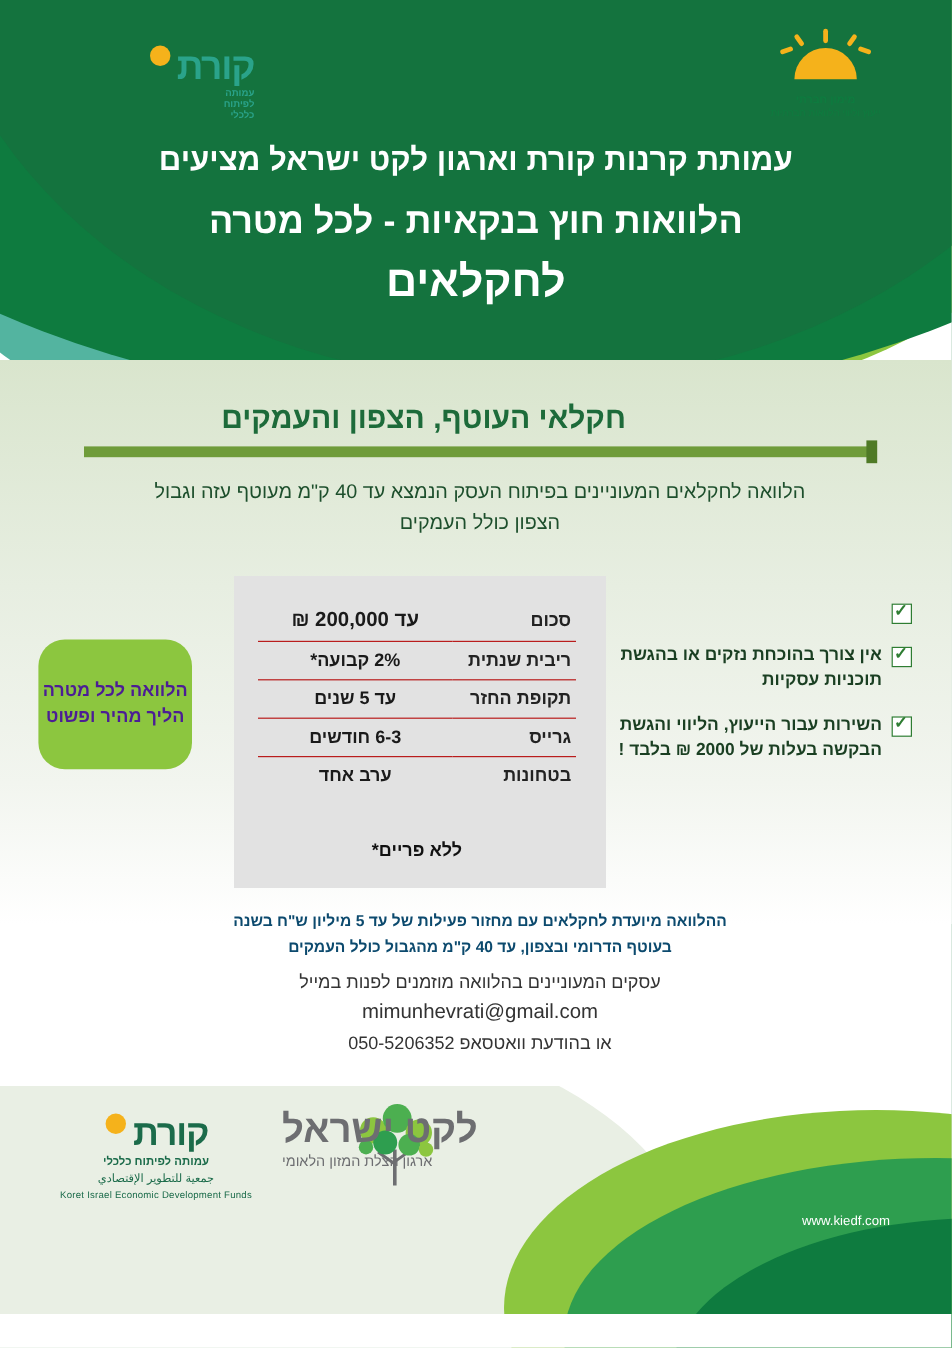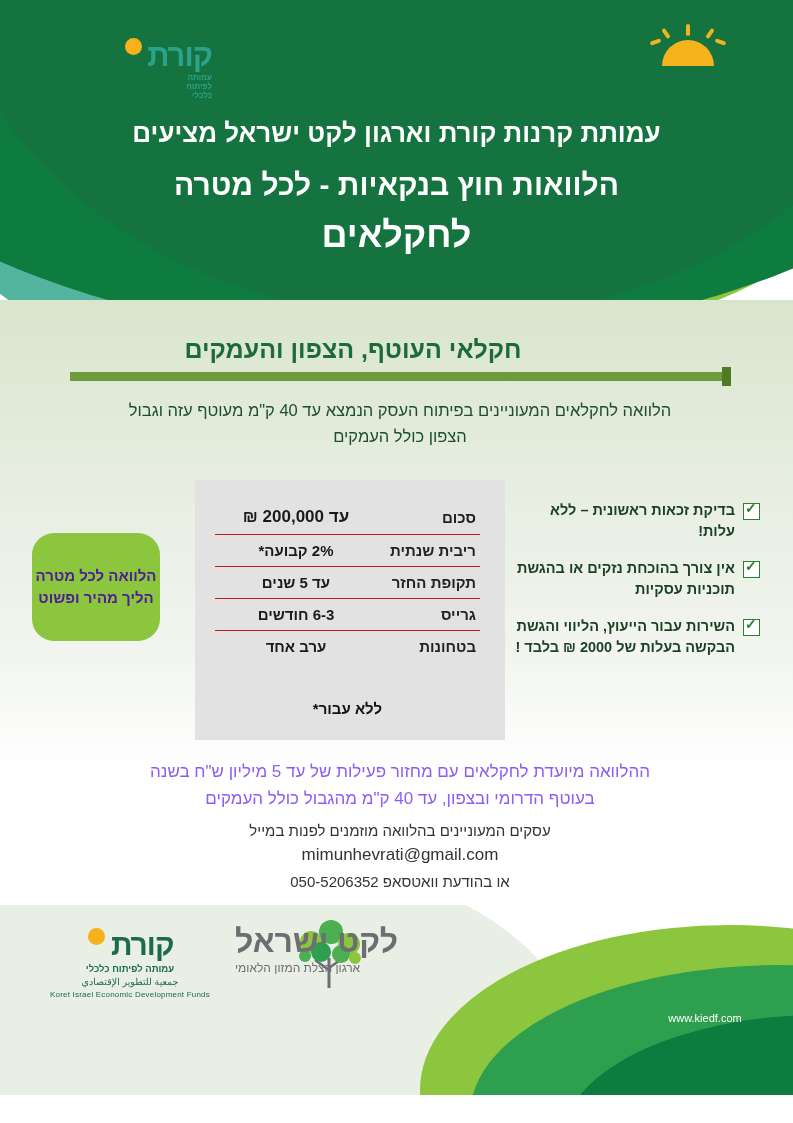--- a/index.html
+++ b/index.html
@@ -123,21 +123,21 @@
     position:absolute;left:32px;top:533px;width:128px;height:108px;
     background:#8cc63f;border-radius:22px;
     display:flex;align-items:center;justify-content:center;
     text-align:center;direction:rtl;
   }
   .bubble span{font-size:15px;font-weight:bold;color:#4c1d95;line-height:1.5;}
   
   .footer-txt{
     position:absolute;left:70px;top:758px;width:660px;text-align:center;direction:rtl;
   }
-  .ft-1{font-size:17px;font-weight:normal;color:#8b5cf6;line-height:1.6;}
+  .ft-1{font-size:13px;font-weight:bold;color:#0c4a6e;line-height:1.6;}
   .ft-2{font-size:15px;color:#333;margin-top:10px;}
   .ft-mail{font-size:17px;color:#333;margin-top:6px;direction:ltr;}
   .ft-3{font-size:15px;color:#333;margin-top:8px;}
   
   .bottomwrap{position:absolute;left:0;top:905px;width:793px;height:218px;overflow:hidden;}
   .b-pale{position:absolute;left:-180px;top:-60px;width:760px;height:420px;background:#e9efe4;border-radius:50%;}
   .b-lime{position:absolute;left:420px;top:20px;width:620px;height:330px;background:#8cc63f;border-radius:50%;}
   .b-green{position:absolute;left:470px;top:60px;width:620px;height:300px;background:#2e9e4f;border-radius:50%;}
   .b-dark{position:absolute;left:560px;top:110px;width:520px;height:260px;background:#0e7b3f;border-radius:50%;}
   .b-white{position:absolute;left:0;top:190px;width:793px;height:40px;background:#ffffff;}
@@ -227,26 +227,25 @@
     <tr>
       <td class="lbl">גרייס</td>
       <td class="val">6-3 חודשים</td>
     </tr>
     <tr>
       <td class="lbl">בטחונות</td>
       <td class="val">ערב אחד</td>
     </tr>
   </tbody>
     </table>
-  <div class="nofee">ללא עבור*</div>
+  <div class="nofee">ללא פריים*</div>
 
   <div class="checks">
     <div class="chk-row">
       <div class="chk-box"></div>
-      <div class="chk-txt">בדיקת זכאות ראשונית – ללא עלות!</div>
     </div>
     <div class="chk-row">
       <div class="chk-box"></div>
       <div class="chk-txt">אין צורך בהוכחת נזקים או בהגשת תוכניות עסקיות</div>
     </div>
     <div class="chk-row">
       <div class="chk-box"></div>
       <div class="chk-txt">השירות עבור הייעוץ, הליווי והגשת הבקשה בעלות של 2000 ₪ בלבד !</div>
     </div>
   </div>

